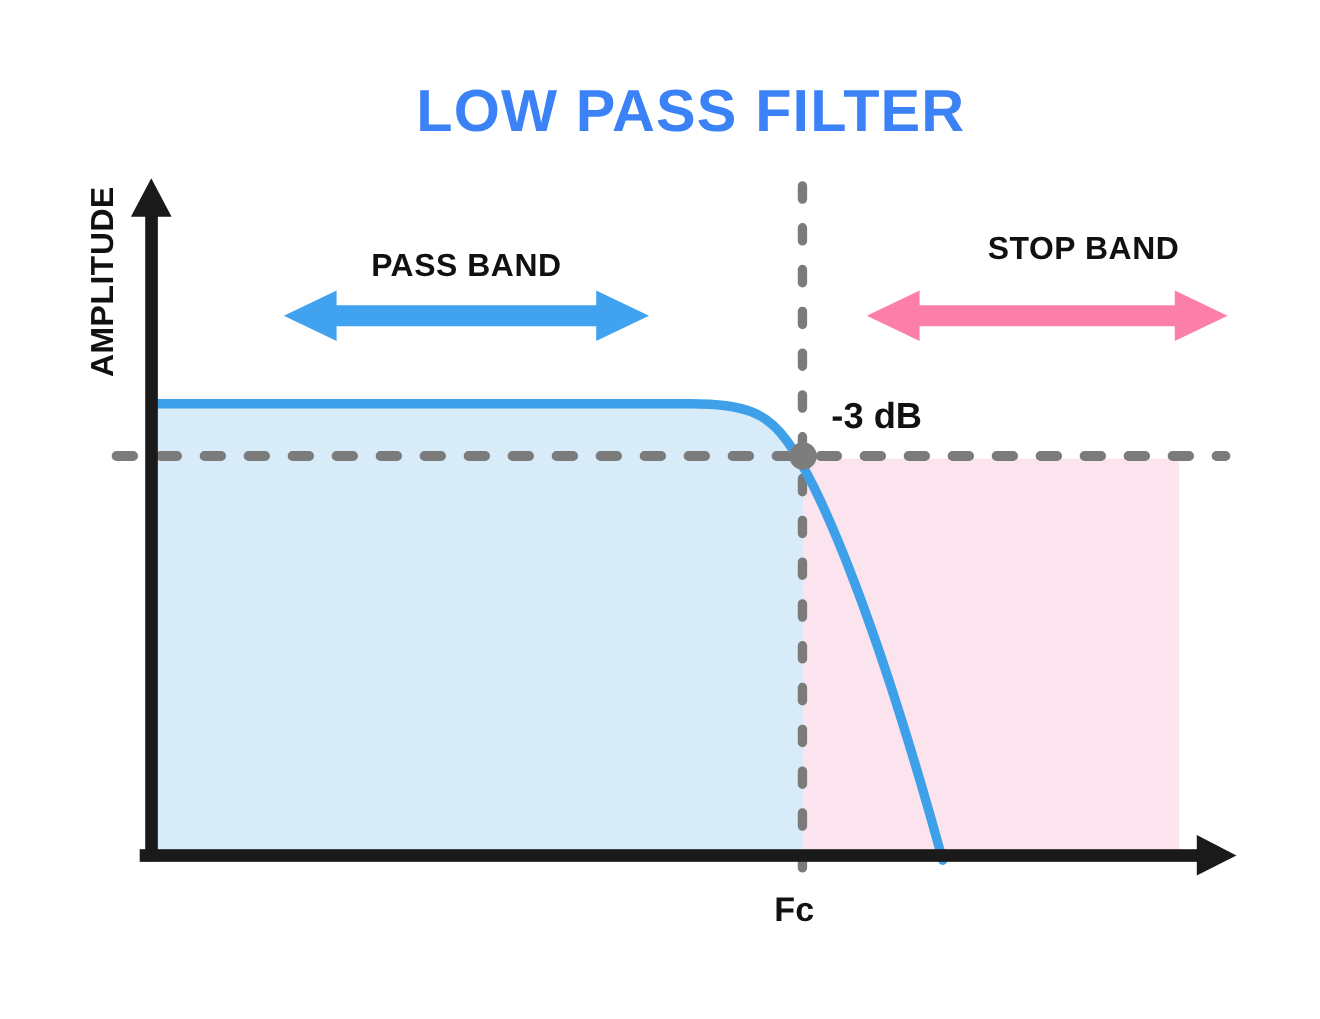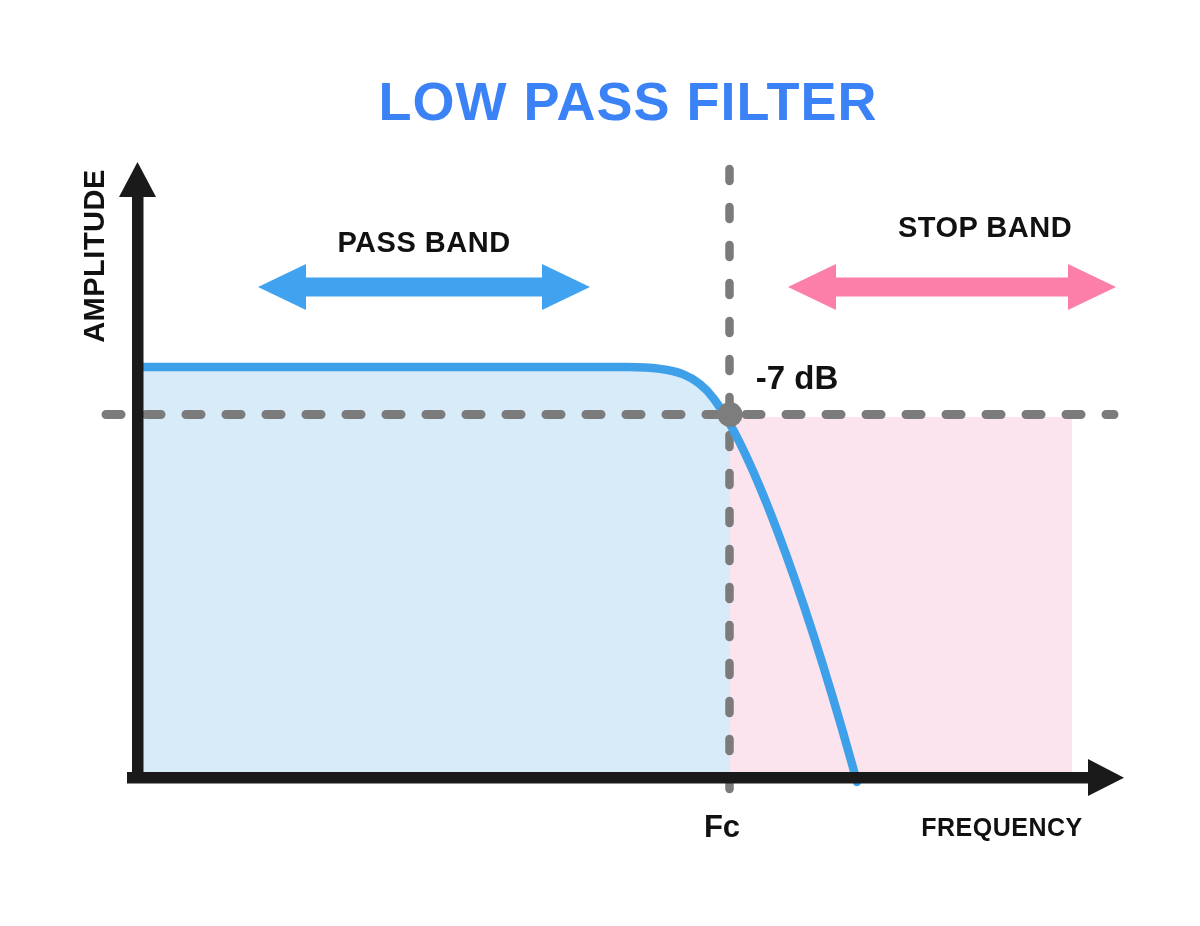--- a/index.html
+++ b/index.html
@@ -110,19 +110,18 @@
   </svg>
 
   <div class="label title">LOW PASS FILTER</div>
 
   <div class="label amplitude">AMPLITUDE</div>
 
   <div class="label passband-label">PASS BAND</div>
 
   <div class="label stopband-label">STOP BAND</div>
 
-  <div class="label minus3db">-7 dB</div>
+  <div class="label minus3db">-3 dB</div>
 
   <div class="label fc">Fc</div>
 
-  <div class="label frequency">FREQUENCY</div>
 
 </div>
 
 </body></html>

